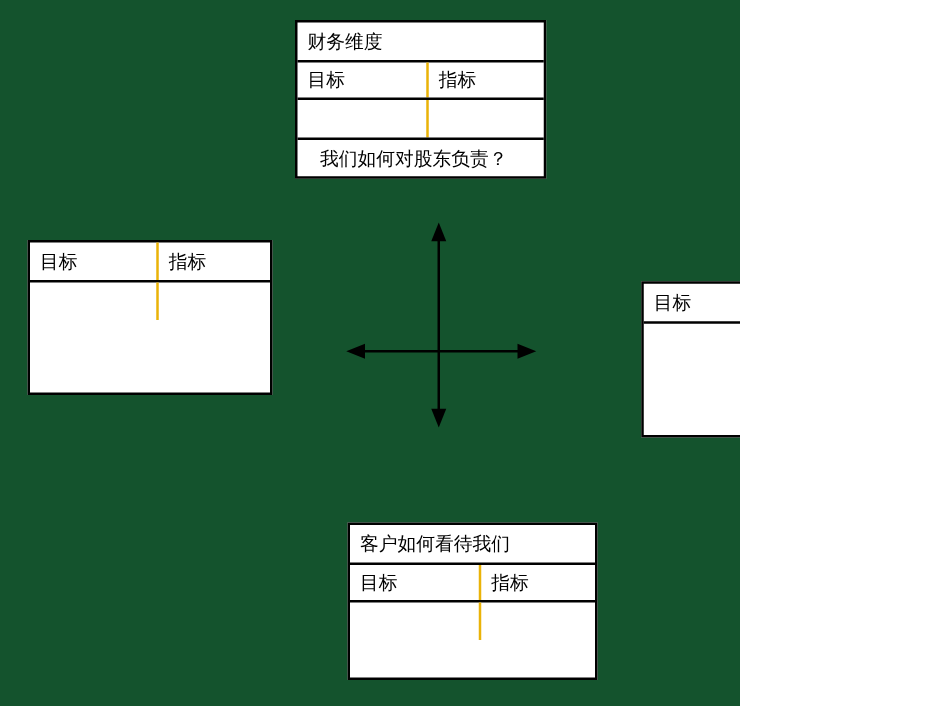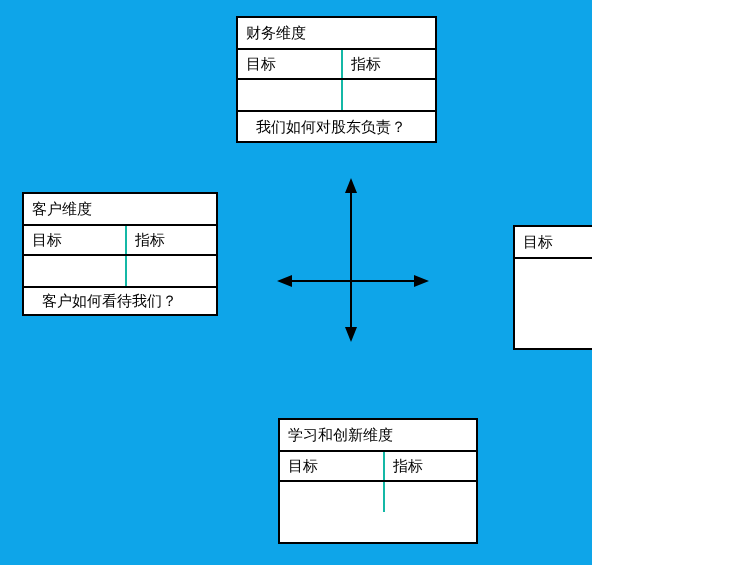--- a/index.html
+++ b/index.html
@@ -1,21 +1,21 @@
 <!DOCTYPE html>
 <html><head>
 <meta charset="utf-8">
 <style>
   * { margin: 0; padding: 0; box-sizing: border-box; }
   html, body { background: #ffffff; }
   .canvas {
     position: relative;
     width: 592px;
     height: 565px;
-    background: #0ea5e9;
+    background: #14532d;
     font-family: "DejaVu Sans", "Liberation Sans", sans-serif;
     color: #000000;
     overflow: hidden;
   }
   .bsc-box {
     position: absolute;
     border: 2px solid #000000;
     background: #ffffff;
     display: flex;
     flex-direction: column;
@@ -31,21 +31,21 @@
   .bsc-row.title-row   { height: 30px; padding-left: 8px; }
   .bsc-row.header-row  { height: 30px; align-items: flex-end; }
   .bsc-row.body-row    { height: 32px; }
   .bsc-row.question-row{ flex: 1 1 auto; padding-left: 18px; }
   .bsc-cell {
     height: 100%;
     display: flex;
     align-items: center;
     padding-left: 8px;
   }
-  .bsc-cell.c2 { border-left: 2px solid #14b8a6; flex: 1 1 auto; }
+  .bsc-cell.c2 { border-left: 2px solid #eab308; flex: 1 1 auto; }
   .cross-layer {
     position: absolute;
     left: 0; top: 0;
     width: 741px; height: 565px;
     pointer-events: none;
   }
 </style>
 </head>
 <body>
 
@@ -58,45 +58,43 @@
       <div class="bsc-cell c2">指标</div>
     </div>
     <div class="bsc-row body-row">
       <div class="bsc-cell c1" style="width:103px;"></div>
       <div class="bsc-cell c2"></div>
     </div>
     <div class="bsc-row question-row">我们如何对股东负责？</div>
   </div>
 
   <div class="bsc-box" style="left:22px; top:192px; width:196px; height:124px;">
-    <div class="bsc-row title-row">客户维度</div>
     <div class="bsc-row header-row">
       <div class="bsc-cell c1" style="width:101px;">目标</div>
       <div class="bsc-cell c2">指标</div>
     </div>
     <div class="bsc-row body-row">
       <div class="bsc-cell c1" style="width:101px;"></div>
       <div class="bsc-cell c2"></div>
     </div>
-    <div class="bsc-row question-row">客户如何看待我们？</div>
   </div>
 
   <div class="bsc-box" style="left:513px; top:225px; width:208px; height:125px;">
     <div class="bsc-row header-row">
       <div class="bsc-cell c1" style="width:100px;">目标</div>
       <div class="bsc-cell c2">指标</div>
     </div>
     <div class="bsc-row body-row">
       <div class="bsc-cell c1" style="width:100px;"></div>
       <div class="bsc-cell c2"></div>
     </div>
   </div>
 
   <div class="bsc-box" style="left:278px; top:418px; width:200px; height:126px;">
-    <div class="bsc-row title-row">学习和创新维度</div>
+    <div class="bsc-row title-row">客户如何看待我们</div>
     <div class="bsc-row header-row">
       <div class="bsc-cell c1" style="width:103px;">目标</div>
       <div class="bsc-cell c2">指标</div>
     </div>
     <div class="bsc-row body-row">
       <div class="bsc-cell c1" style="width:103px;"></div>
       <div class="bsc-cell c2"></div>
     </div>
   </div>
 

